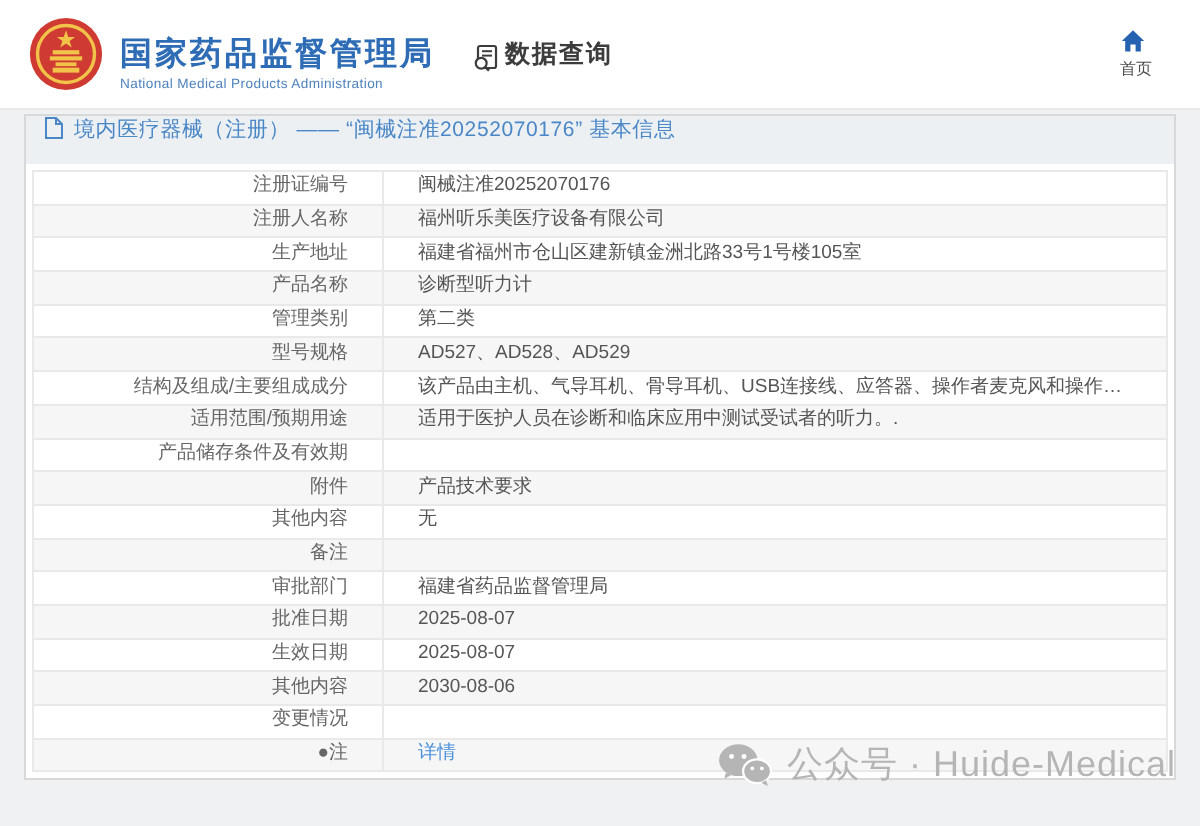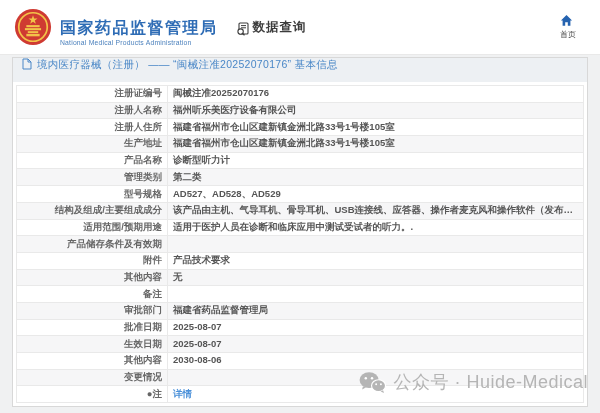--- a/index.html
+++ b/index.html
@@ -31,23 +31,23 @@
   .breadcrumb{
     background:#edf0f3;height:24px;display:flex;align-items:flex-start;
     padding:0 9px;gap:5px;
   }
   .breadcrumb-text{color:#4a87c7;font-size:10.5px;letter-spacing:.3px;}
   table.info{
     border-collapse:collapse;width:calc(100% - 6px);margin:3px;
     table-layout:fixed;
   }
   table.info td{
-    border:1px solid #e9e9e9;height:15.7px;padding:0 5px;
+    border:1px solid #e9e9e9;height:15.7px;padding:0 17px;
     font-size:9.5px;color:#555;line-height:1.15;
-    overflow:hidden;white-space:nowrap;text-overflow:ellipsis;font-weight:bold;
+    overflow:hidden;white-space:nowrap;text-overflow:ellipsis;
   }
   table.info td.label{width:140px;text-align:right;color:#666;}
   table.info tr:nth-child(even){background:#f6f6f7;}
   a.detail-link{color:#4a90d9;text-decoration:none;}
   
   .watermark{
     position:absolute;top:370px;right:12px;display:flex;align-items:center;gap:7px;
     color:#b5b5b5;font-size:18px;letter-spacing:.5px;pointer-events:none;z-index:5;
   }
 </style>
@@ -107,24 +107,20 @@
   <tr>
     <td class="label">注册证编号</td>
     <td class="value">闽械注准20252070176</td>
   </tr>
 
   <tr>
     <td class="label">注册人名称</td>
     <td class="value">福州听乐美医疗设备有限公司</td>
   </tr>
 
-  <tr>
-    <td class="label">注册人住所</td>
-    <td class="value">福建省福州市仓山区建新镇金洲北路33号1号楼105室</td>
-  </tr>
 
   <tr>
     <td class="label">生产地址</td>
     <td class="value">福建省福州市仓山区建新镇金洲北路33号1号楼105室</td>
   </tr>
 
   <tr>
     <td class="label">产品名称</td>
     <td class="value">诊断型听力计</td>
   </tr>

